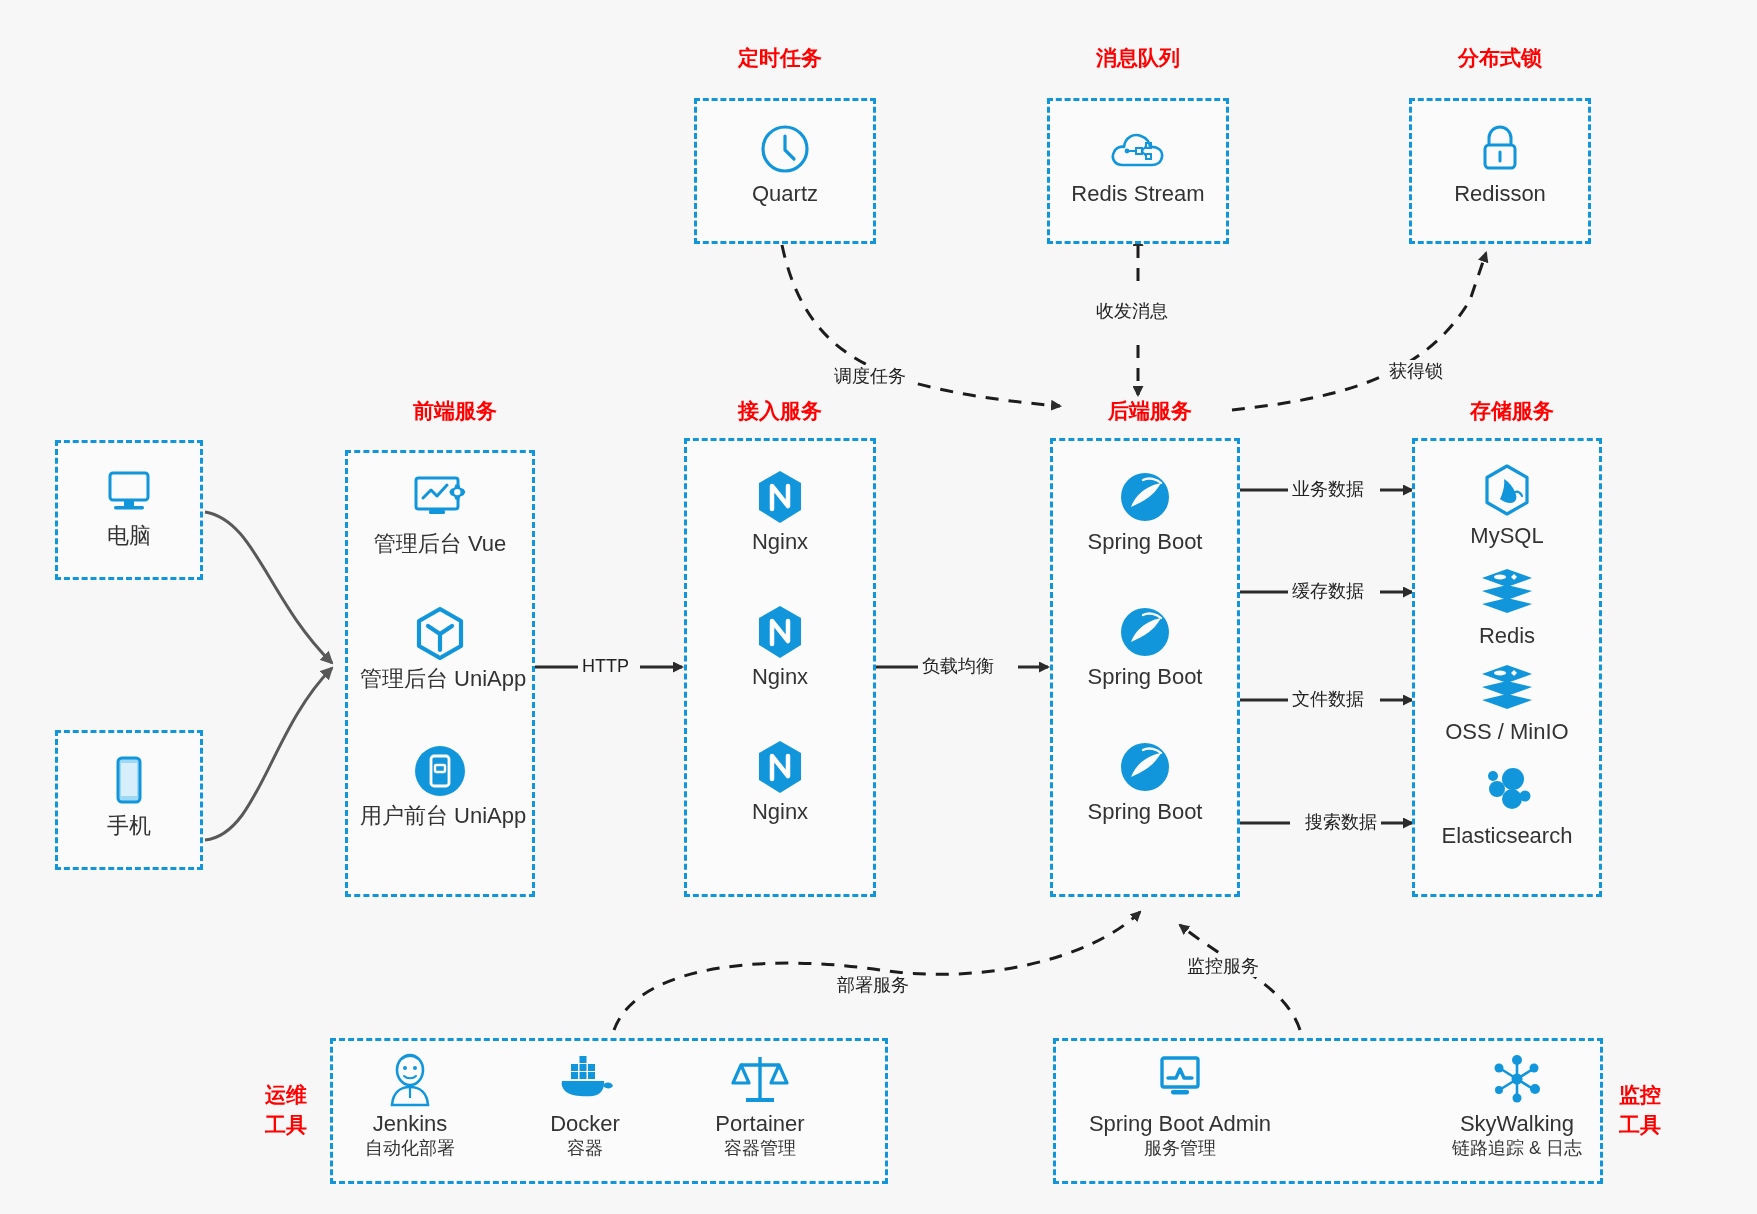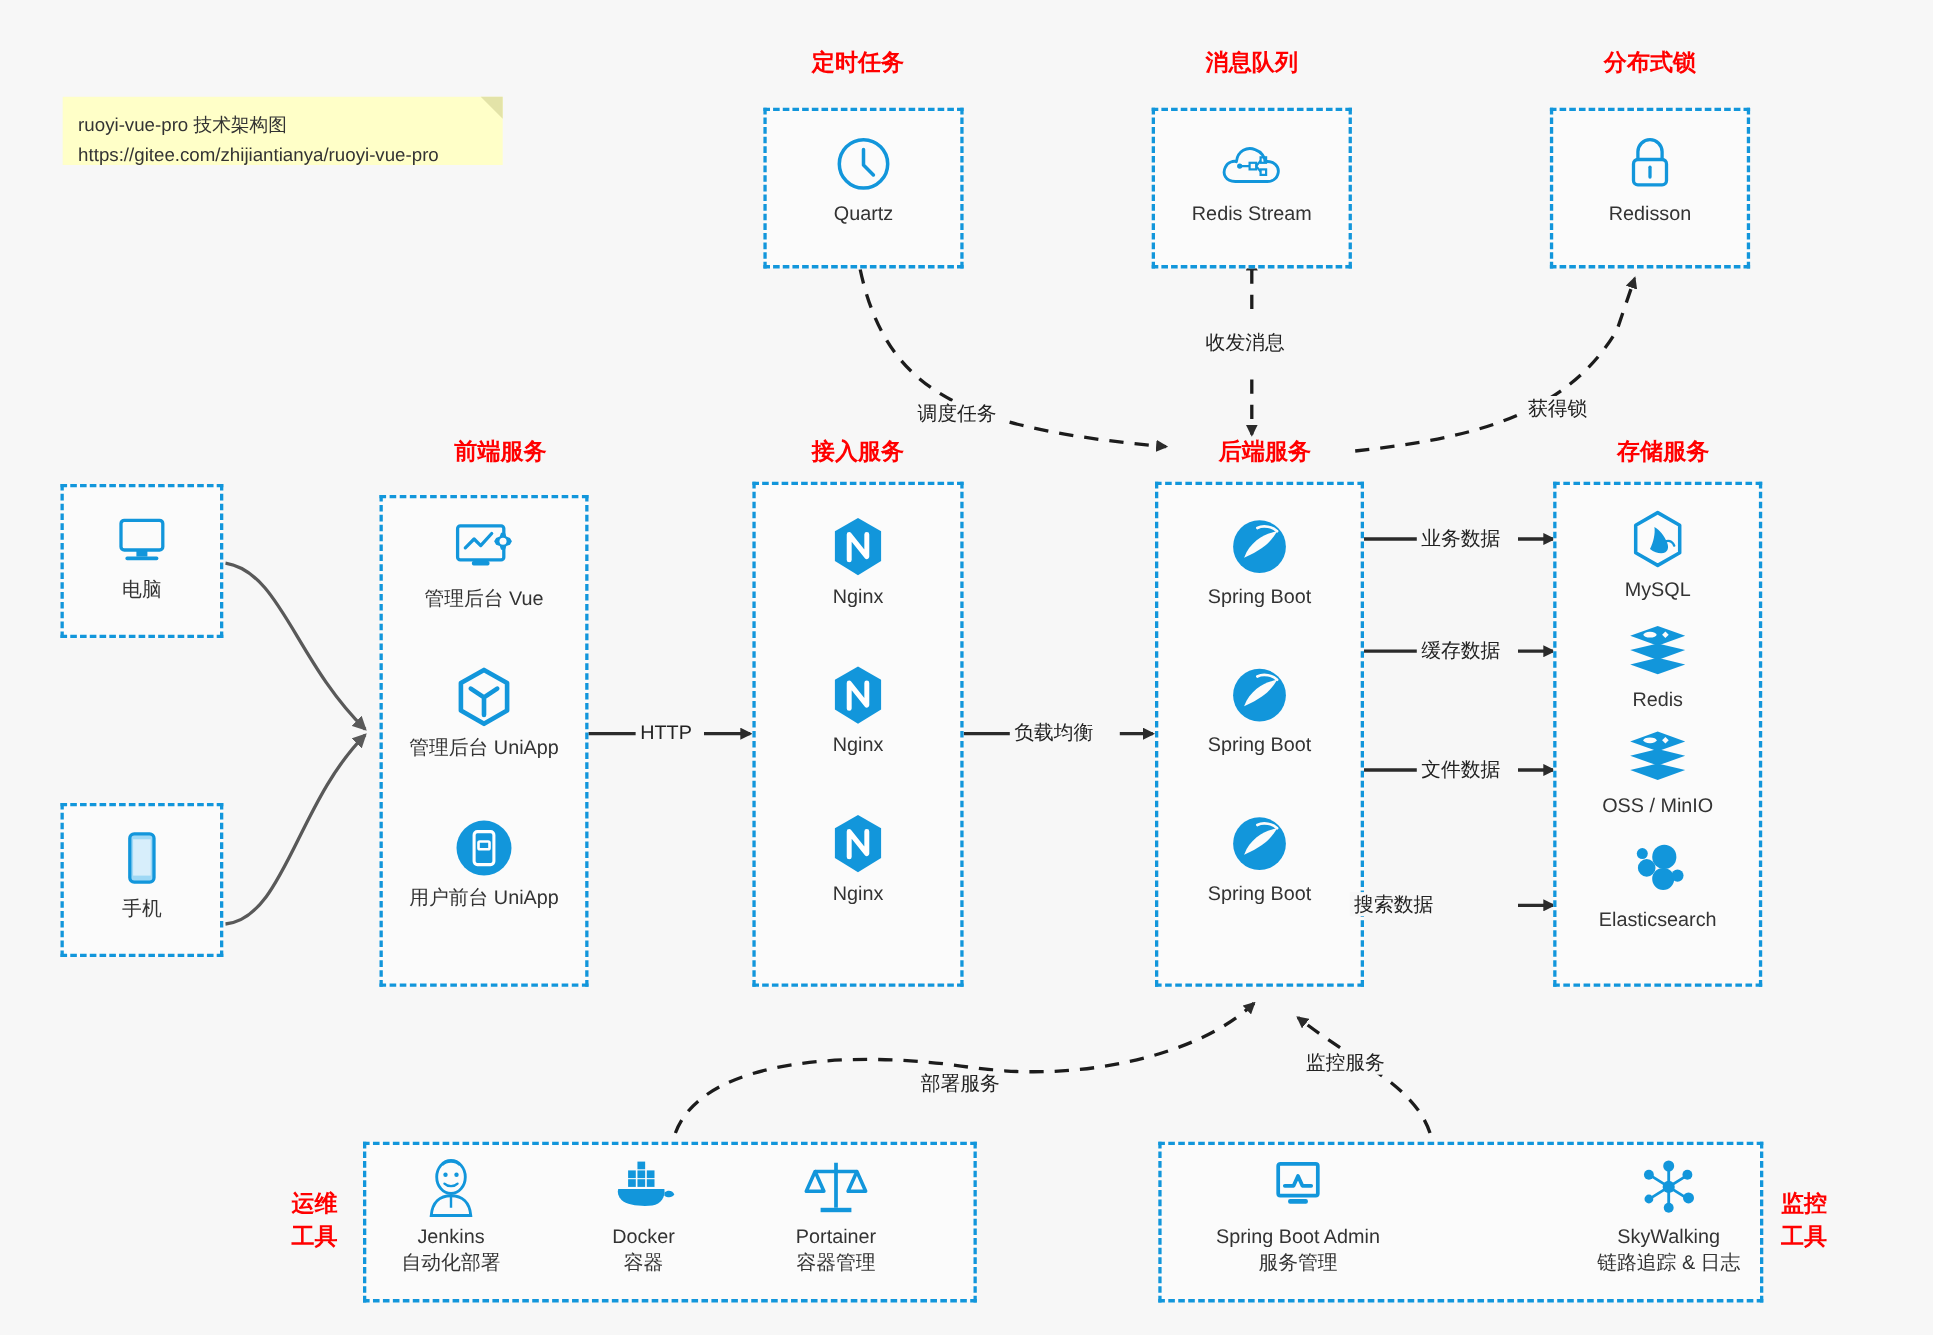--- a/index.html
+++ b/index.html
@@ -31,21 +31,21 @@
     border:3px dashed #1296db;background:#fbfbfb;
   }
   .gtitle{
     position:absolute;color:#ff0000;font-weight:bold;font-size:21px;
     text-align:center;white-space:nowrap;line-height:25px;
   }
 
   
   .node{position:absolute;text-align:center;width:160px;}
   .node .cap{
-    font-size:18px;color:#333;line-height:24px;margin-top:4px;white-space:nowrap;
+    font-size:22px;color:#333;line-height:24px;margin-top:4px;white-space:nowrap;
   }
   .node .cap2{font-size:18px;color:#333;line-height:24px;white-space:nowrap;}
   .ico{height:58px;display:flex;align-items:center;justify-content:center;}
   .ico svg{display:block;}
 
   
   .elabel{
     position:absolute;font-size:18px;color:#222;background:#f7f7f7;
     padding:0 4px;white-space:nowrap;line-height:22px;
   }
@@ -93,25 +93,20 @@
     <line x1="1380" y1="700" x2="1412" y2="700" stroke="#2b2b2b" stroke-width="3" marker-end="url(#arrowDark)"></line>
 
     <line x1="1240" y1="823" x2="1290" y2="823" stroke="#2b2b2b" stroke-width="3"></line>
     <line x1="1380" y1="823" x2="1412" y2="823" stroke="#2b2b2b" stroke-width="3" marker-end="url(#arrowDark)"></line>
 
     <path d="M614,1030 C640,960 780,955 880,970 C980,985 1090,960 1140,912" fill="none" stroke="#1c1c1c" stroke-width="3" stroke-dasharray="13 10" marker-end="url(#arrowDark)"></path>
 
     <path d="M1300,1030 C1285,985 1230,965 1180,925" fill="none" stroke="#1c1c1c" stroke-width="3" stroke-dasharray="13 10" marker-end="url(#arrowDark)"></path>
   </svg>
 
-  <div class="note">
-    <div class="fold"></div>
-    <div>ruoyi-vue-pro 技术架构图</div>
-    <div>https://gitee.com/zhijiantianya/ruoyi-vue-pro</div>
-  </div>
 
   <div class="gtitle" style="left:700px;top:45px;width:160px;">定时任务</div>
   <div class="gbox" style="left:694px;top:98px;width:182px;height:146px;"></div>
   <div class="node" style="left:705px;top:120px;">
     <div class="ico">
       <svg width="52" height="52" viewBox="0 0 52 52">
         <circle cx="26" cy="26" r="22" fill="none" stroke="#1296db" stroke-width="3.2"></circle>
         <path d="M26 13 L26 27 L35 36" fill="none" stroke="#1296db" stroke-width="3.2" stroke-linecap="round" stroke-linejoin="round"></path>
       </svg>
     </div>
@@ -421,18 +416,18 @@
   <div class="elabel cn" style="left:830px;top:365px;">调度任务</div>
   <div class="elabel cn" style="left:1092px;top:300px;">收发消息</div>
   <div class="elabel cn" style="left:1385px;top:360px;">获得锁</div>
 
   <div class="elabel" style="left:578px;top:655px;">HTTP</div>
   <div class="elabel cn" style="left:918px;top:655px;">负载均衡</div>
 
   <div class="elabel cn" style="left:1288px;top:478px;">业务数据</div>
   <div class="elabel cn" style="left:1288px;top:580px;">缓存数据</div>
   <div class="elabel cn" style="left:1288px;top:688px;">文件数据</div>
-  <div class="elabel cn" style="left:1227px;top:811px;">搜索数据</div>
+  <div class="elabel cn" style="left:1301px;top:811px;">搜索数据</div>
 
   <div class="elabel cn" style="left:833px;top:960px;margin-top:14px;">部署服务</div>
   <div class="elabel cn" style="left:1183px;top:955px;">监控服务</div>
 
 </div>
 
 </body></html>

